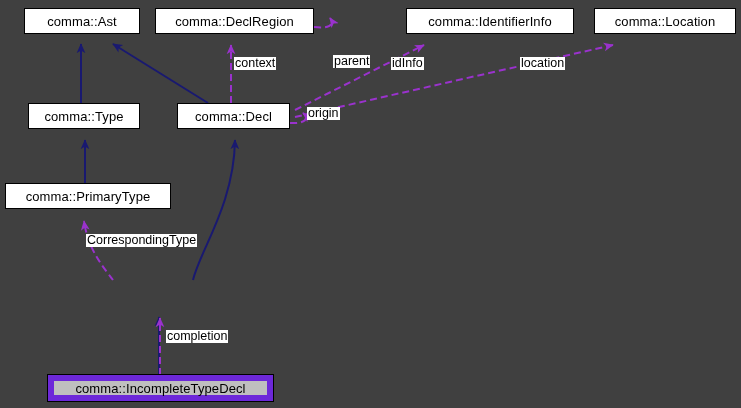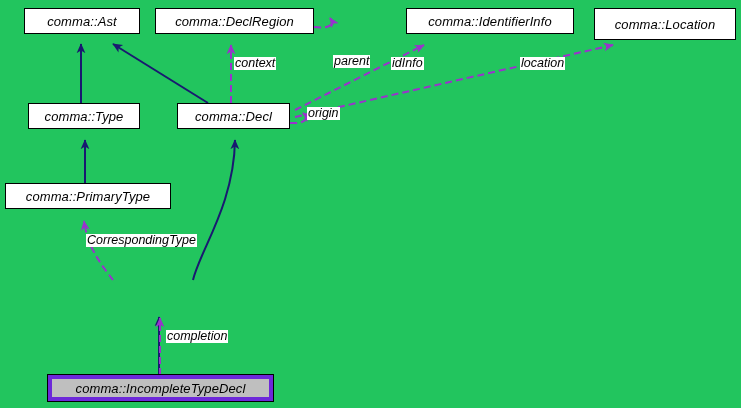--- a/index.html
+++ b/index.html
@@ -5,24 +5,23 @@
 <style>
   html, body {
     margin: 0;
     padding: 0;
     background: #ffffff;
   }
   #diagram {
     position: relative;
     width: 741px;
     height: 408px;
-    background: #22c55e;
+    background: #404040;
     font-family: "Liberation Sans", "DejaVu Sans", sans-serif;
     overflow: hidden;
-    font-style: italic;
   }
   #edge-layer {
     position: absolute;
     left: 0;
     top: 0;
     width: 741px;
     height: 408px;
   }
   .node {
     position: absolute;
@@ -34,22 +33,23 @@
     line-height: 1;
     display: flex;
     align-items: center;
     justify-content: center;
     white-space: nowrap;
     letter-spacing: 0.1px;
     z-index: 3;
   }
   .node.highlight {
     background: #bfbfbf;
-    border: 4px solid #6d28d9;
+    border: 6px solid #6d28d9;
     box-shadow: 0 0 0 1px #000000;
+    align-items: flex-end;
   }
   .edge-label {
     position: absolute;
     font-family: "Liberation Sans", "DejaVu Sans", sans-serif;
     font-size: 12.5px;
     line-height: 1;
     color: #000000;
     background: #ffffff;
     white-space: nowrap;
     z-index: 4;
@@ -125,21 +125,21 @@
   </div>
 
   <div class="node" style="left:155px; top:8px; width:159px; height:26px;">
     <span>comma::DeclRegion</span>
   </div>
 
   <div class="node" style="left:406px; top:8px; width:168px; height:26px;">
     <span>comma::IdentifierInfo</span>
   </div>
 
-  <div class="node" style="left:594px; top:8px; width:142px; height:32px;">
+  <div class="node" style="left:594px; top:8px; width:142px; height:26px;">
     <span>comma::Location</span>
   </div>
 
   <div class="node" style="left:28px; top:103px; width:112px; height:26px;">
     <span>comma::Type</span>
   </div>
 
   <div class="node" style="left:177px; top:103px; width:113px; height:26px;">
     <span>comma::Decl</span>
   </div>

